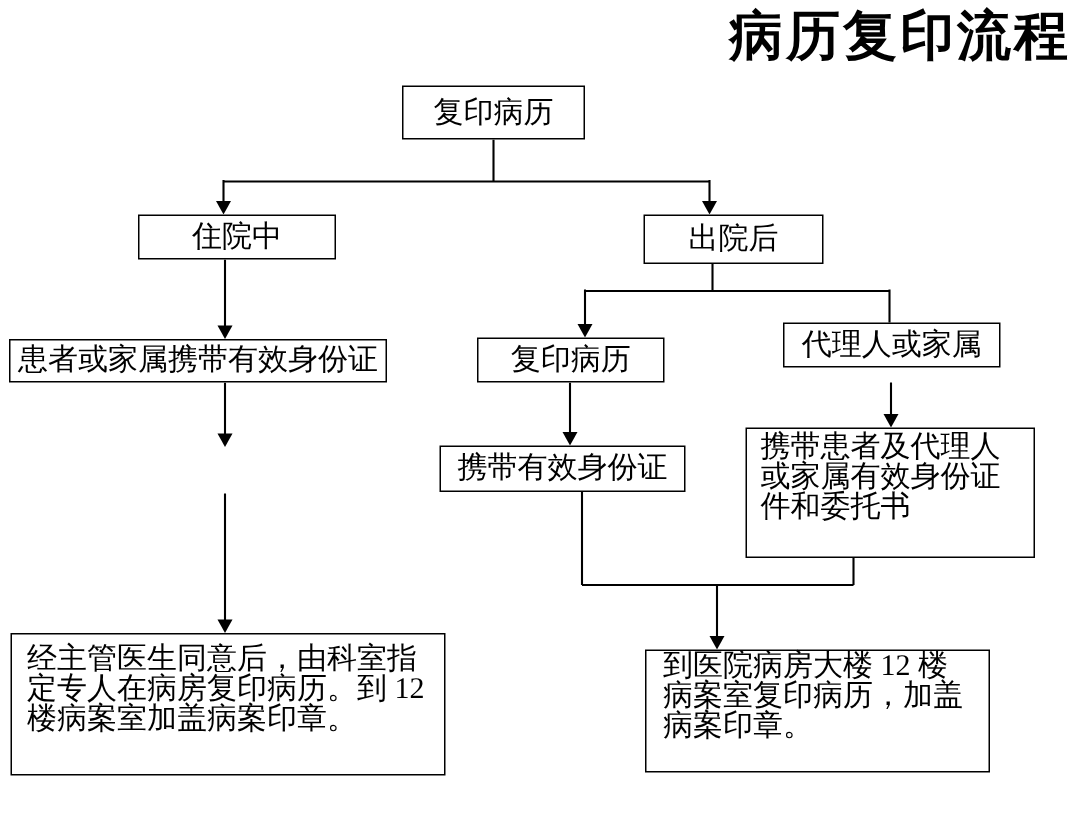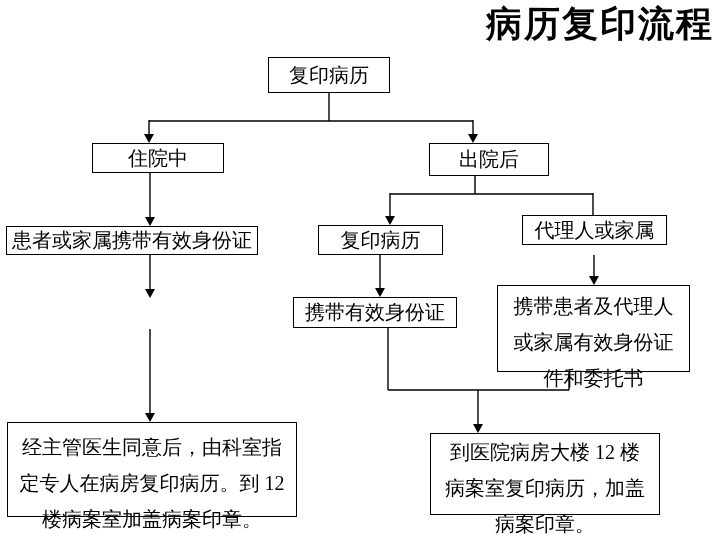--- a/index.html
+++ b/index.html
@@ -9,22 +9,22 @@
   .title{position:absolute;left:0;top:0;width:714px;margin:0;
          text-align:right;font-size:36px;font-weight:bold;letter-spacing:2px;
          font-family:Liberation Serif, serif;}
   .wires{position:absolute;left:0;top:0;width:714px;height:559px;}
   .wires line{stroke:#000000;stroke-width:1.4;}
   .wires polygon{fill:#000000;stroke:none;}
   .node{position:absolute;box-sizing:border-box;background:#ffffff;
         border:1.5px solid #000000;font-size:20px;
         display:flex;align-items:center;justify-content:center;
         text-align:center;line-height:1.25;white-space:nowrap;}
-  .node.wrap{display:block;white-space:normal;text-align:center;
-             line-height:36px;}
+  .node.wrap{display:block;white-space:normal;text-align:left;
+             line-height:20px;}
 </style>
 </head>
 <body>
 
 <div class="stage">
 
   <svg class="wires" viewBox="0 0 714 559">
 
     <line x1="329" y1="93" x2="329" y2="121"></line>
     <line x1="149" y1="121" x2="473" y2="121"></line>

